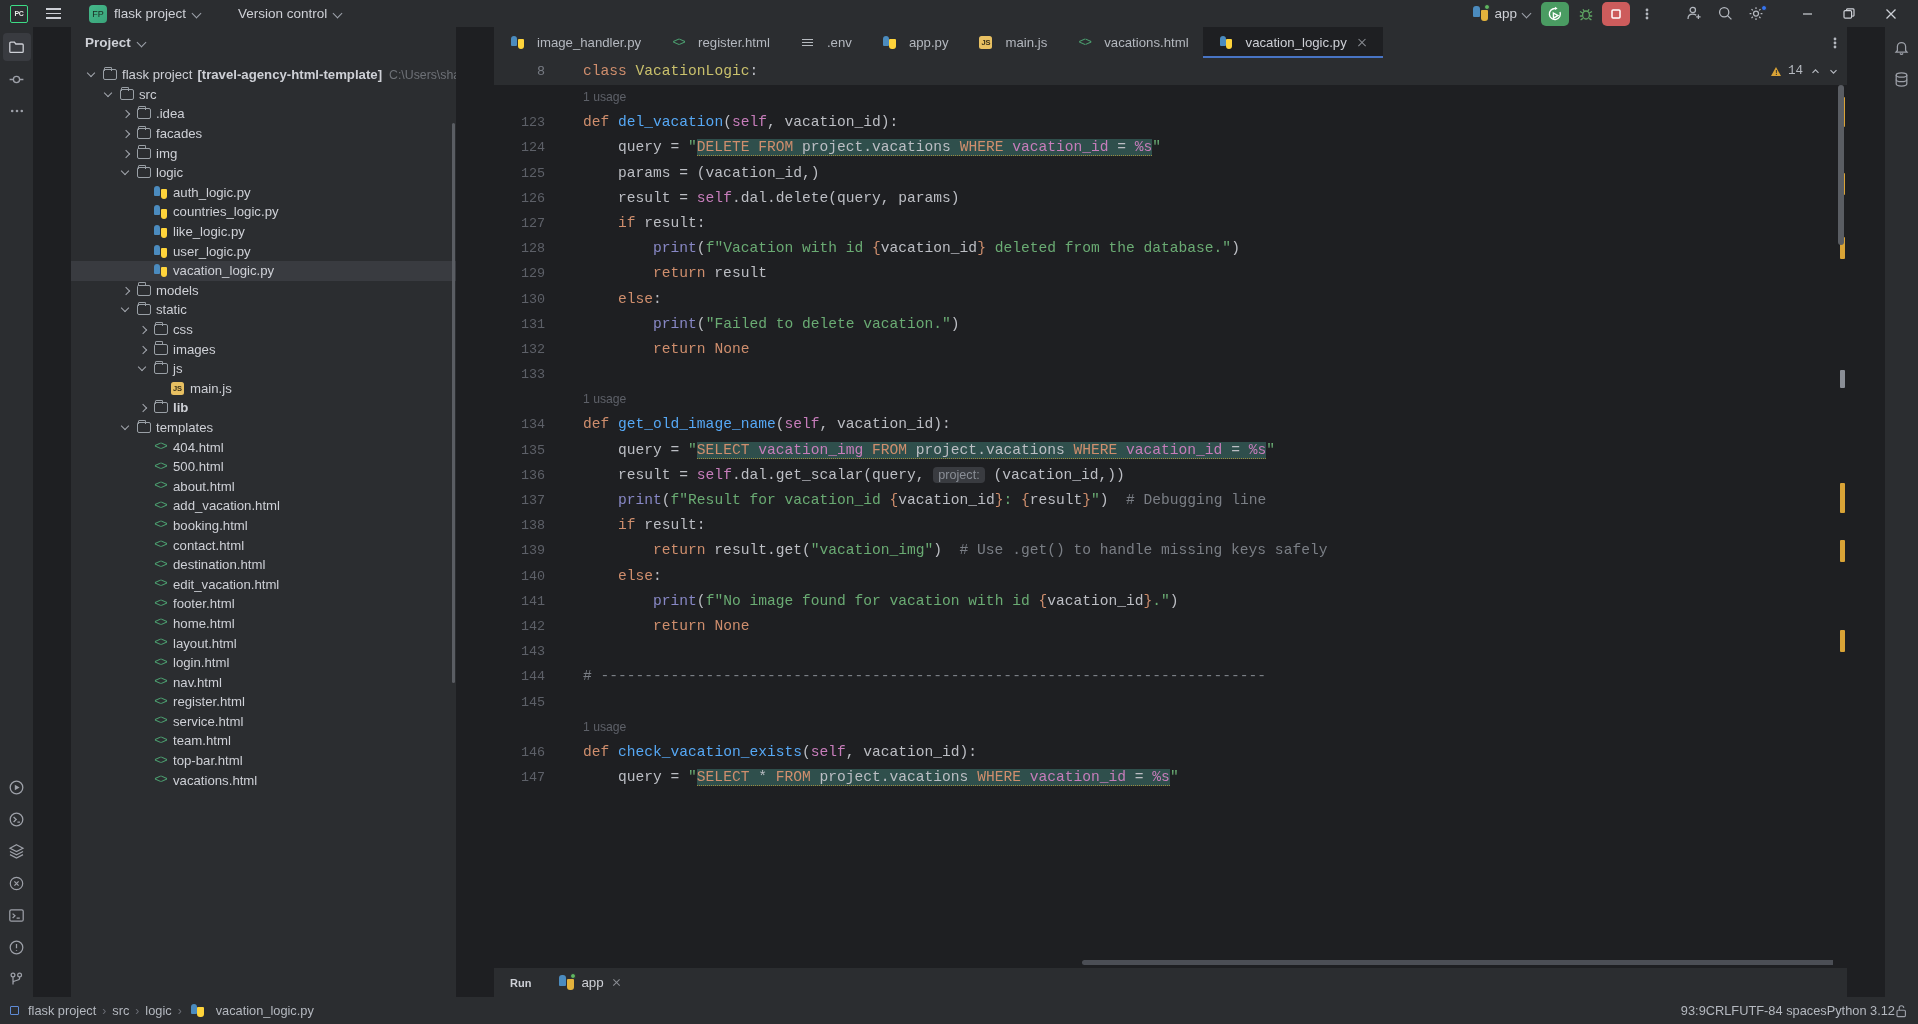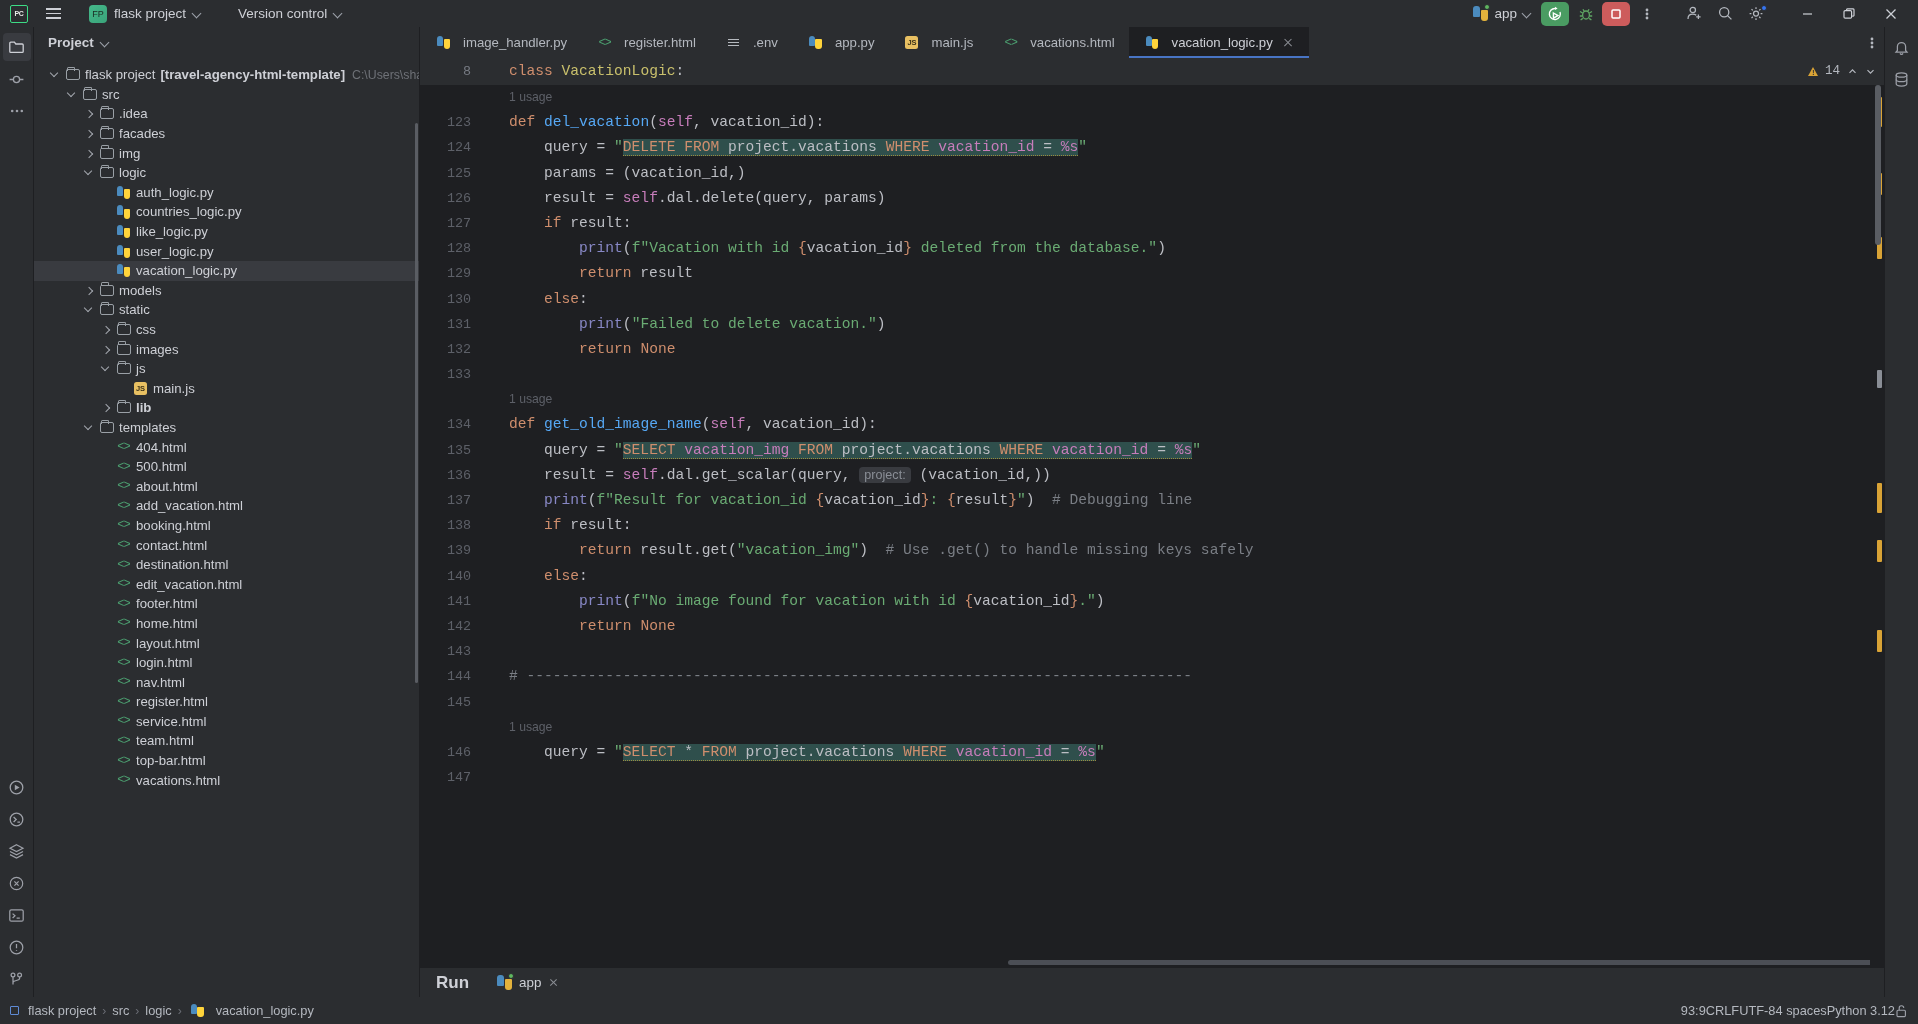--- a/index.html
+++ b/index.html
@@ -60,21 +60,21 @@
   .tb-btn { width:29px; height:24px; display:flex; align-items:center; justify-content:center;
     border-radius:4px; cursor:pointer; margin:0 1px; }
   .tb-btn.run-green { background:#4a9c62; width:28px; height:24px; border-radius:5px; }
   .tb-btn.stop-red { background:#cd5c5c; width:28px; height:24px; border-radius:5px; }
   .win-btn { width:42px; height:27px; display:flex; align-items:center; justify-content:center; cursor:pointer; }
   .gear-wrap { position:relative; }
   .bluedot { position:absolute; right:4px; top:3px; width:6px; height:6px; border-radius:50%;
      background:#3574f0; border:1px solid #2b2d30; }
 
   
-  .body { flex:1; display:flex; min-height:0; }
+  .body { flex:1; display:flex; min-height:0;gap:37px; }
 
   
   .rail {
     width:34px; flex:0 0 34px; background:#2b2d30;
     display:flex; flex-direction:column; align-items:center; padding-top:6px;
     border-right:1px solid #1e1f22;
   }
   .rail-btn { width:28px; height:28px; display:flex; align-items:center; justify-content:center;
     margin-bottom:4px; border-radius:4px; cursor:pointer; color:#9da0a8; }
   .rail-btn.active { background:#393b40; color:#ced0d6; }
@@ -165,21 +165,21 @@
 
   
   .markers { width:14px; flex:0 0 14px; background:#1e1f22; position:relative; }
   .mk { position:absolute; right:2px; width:5px; border-radius:1px; }
   .vscroll { position:absolute; right:3px; width:6px; background:#5a5d63; border-radius:3px; }
   .hscroll { position:absolute; left:520px; bottom:2px; height:5px; width:955px; background:#4b4e55; border-radius:3px; }
 
   
   .runpanel { height:30px; flex:0 0 30px; background:#2b2d30; display:flex; align-items:center;
      gap:0; padding-left:10px; border-top:1px solid #1e1f22; }
-  .run-title { font-weight:bold; color:#ced0d6; font-size:17px; padding:0 6px; }
+  .run-title { font-weight:bold; color:#ced0d6; font-size:11px; padding:0 6px; }
   .run-tab { display:flex; align-items:center; gap:7px; padding:3px 8px; margin-left:14px;
      border-radius:4px; color:#ced0d6; font-size:13.4px; cursor:pointer; }
   .run-tab .x { width:12px; height:12px; position:relative; opacity:.7; }
   .run-tab .x::before,.run-tab .x::after { content:""; position:absolute; left:1px; top:5.5px; width:9px; height:1.2px; background:#b4b8bf; }
   .run-tab .x::before { transform:rotate(45deg);} .run-tab .x::after { transform:rotate(-45deg);}
 
   
   .statusbar { height:27px; flex:0 0 27px; background:#2b2d30; display:flex; align-items:center;
      padding:0 10px; font-size:12.8px; color:#9da0a8; }
   .crumbs { display:flex; align-items:center; gap:6px; }
@@ -803,20 +803,21 @@
           <div class="cl">    <span class="bi">print</span>(<span class="str">f"Result for vacation_id </span><span class="fbrace">{</span>vacation_id<span class="fbrace">}</span><span class="str">: </span><span class="fbrace">{</span>result<span class="fbrace">}</span><span class="str">"</span>)  <span class="cmt"># Debugging line</span></div>
           <div class="cl">    <span class="kw">if</span> result:</div>
           <div class="cl">        <span class="kw">return</span> result.get(<span class="str">"vacation_img"</span>)  <span class="cmt"># Use .get() to handle missing keys safely</span></div>
           <div class="cl">    <span class="kw">else</span>:</div>
           <div class="cl">        <span class="bi">print</span>(<span class="str">f"No image found for vacation with id </span><span class="fbrace">{</span>vacation_id<span class="fbrace">}</span><span class="str">."</span>)</div>
           <div class="cl">        <span class="kw">return</span> <span class="kw">None</span></div>
           <div class="cl"> </div>
           <div class="cl" style="margin-left:-21px; padding-left:21px;"><span class="cmt"># ----------------------------------------------------------------------------</span></div>
           <div class="cl"> </div>
           <div class="cl usage">1 usage</div>
+          <div class="cl"><span class="kw">def</span> <span class="fn">check_vacation_exists</span>(<span class="slf">self</span>, vacation_id):</div>
           <div class="cl">    query = <span class="str">"</span><span class="sqlhl"><span class="sqlkw">SELECT</span> <span class="sqltbl">*</span> <span class="sqlkw">FROM</span> <span class="sqltbl">project.vacations</span> <span class="sqlkw">WHERE</span> <span class="sqlid">vacation_id</span> <span class="sqltbl">=</span> <span class="sqlparam">%s</span></span><span class="str">"</span></div>
           <div class="hscroll"></div>
         </div>
         <div class="markers">
           <div class="mk" style="top:12px;height:30px;background:#d9a336;"></div>
           <div class="mk" style="top:88px;height:22px;background:#d9a336;"></div>
           <div class="mk" style="top:152px;height:22px;background:#d9a336;"></div>
           <div class="mk" style="top:285px;height:18px;background:#8a8e96;"></div>
           <div class="mk" style="top:398px;height:30px;background:#d9a336;"></div>
           <div class="mk" style="top:455px;height:22px;background:#d9a336;"></div>

